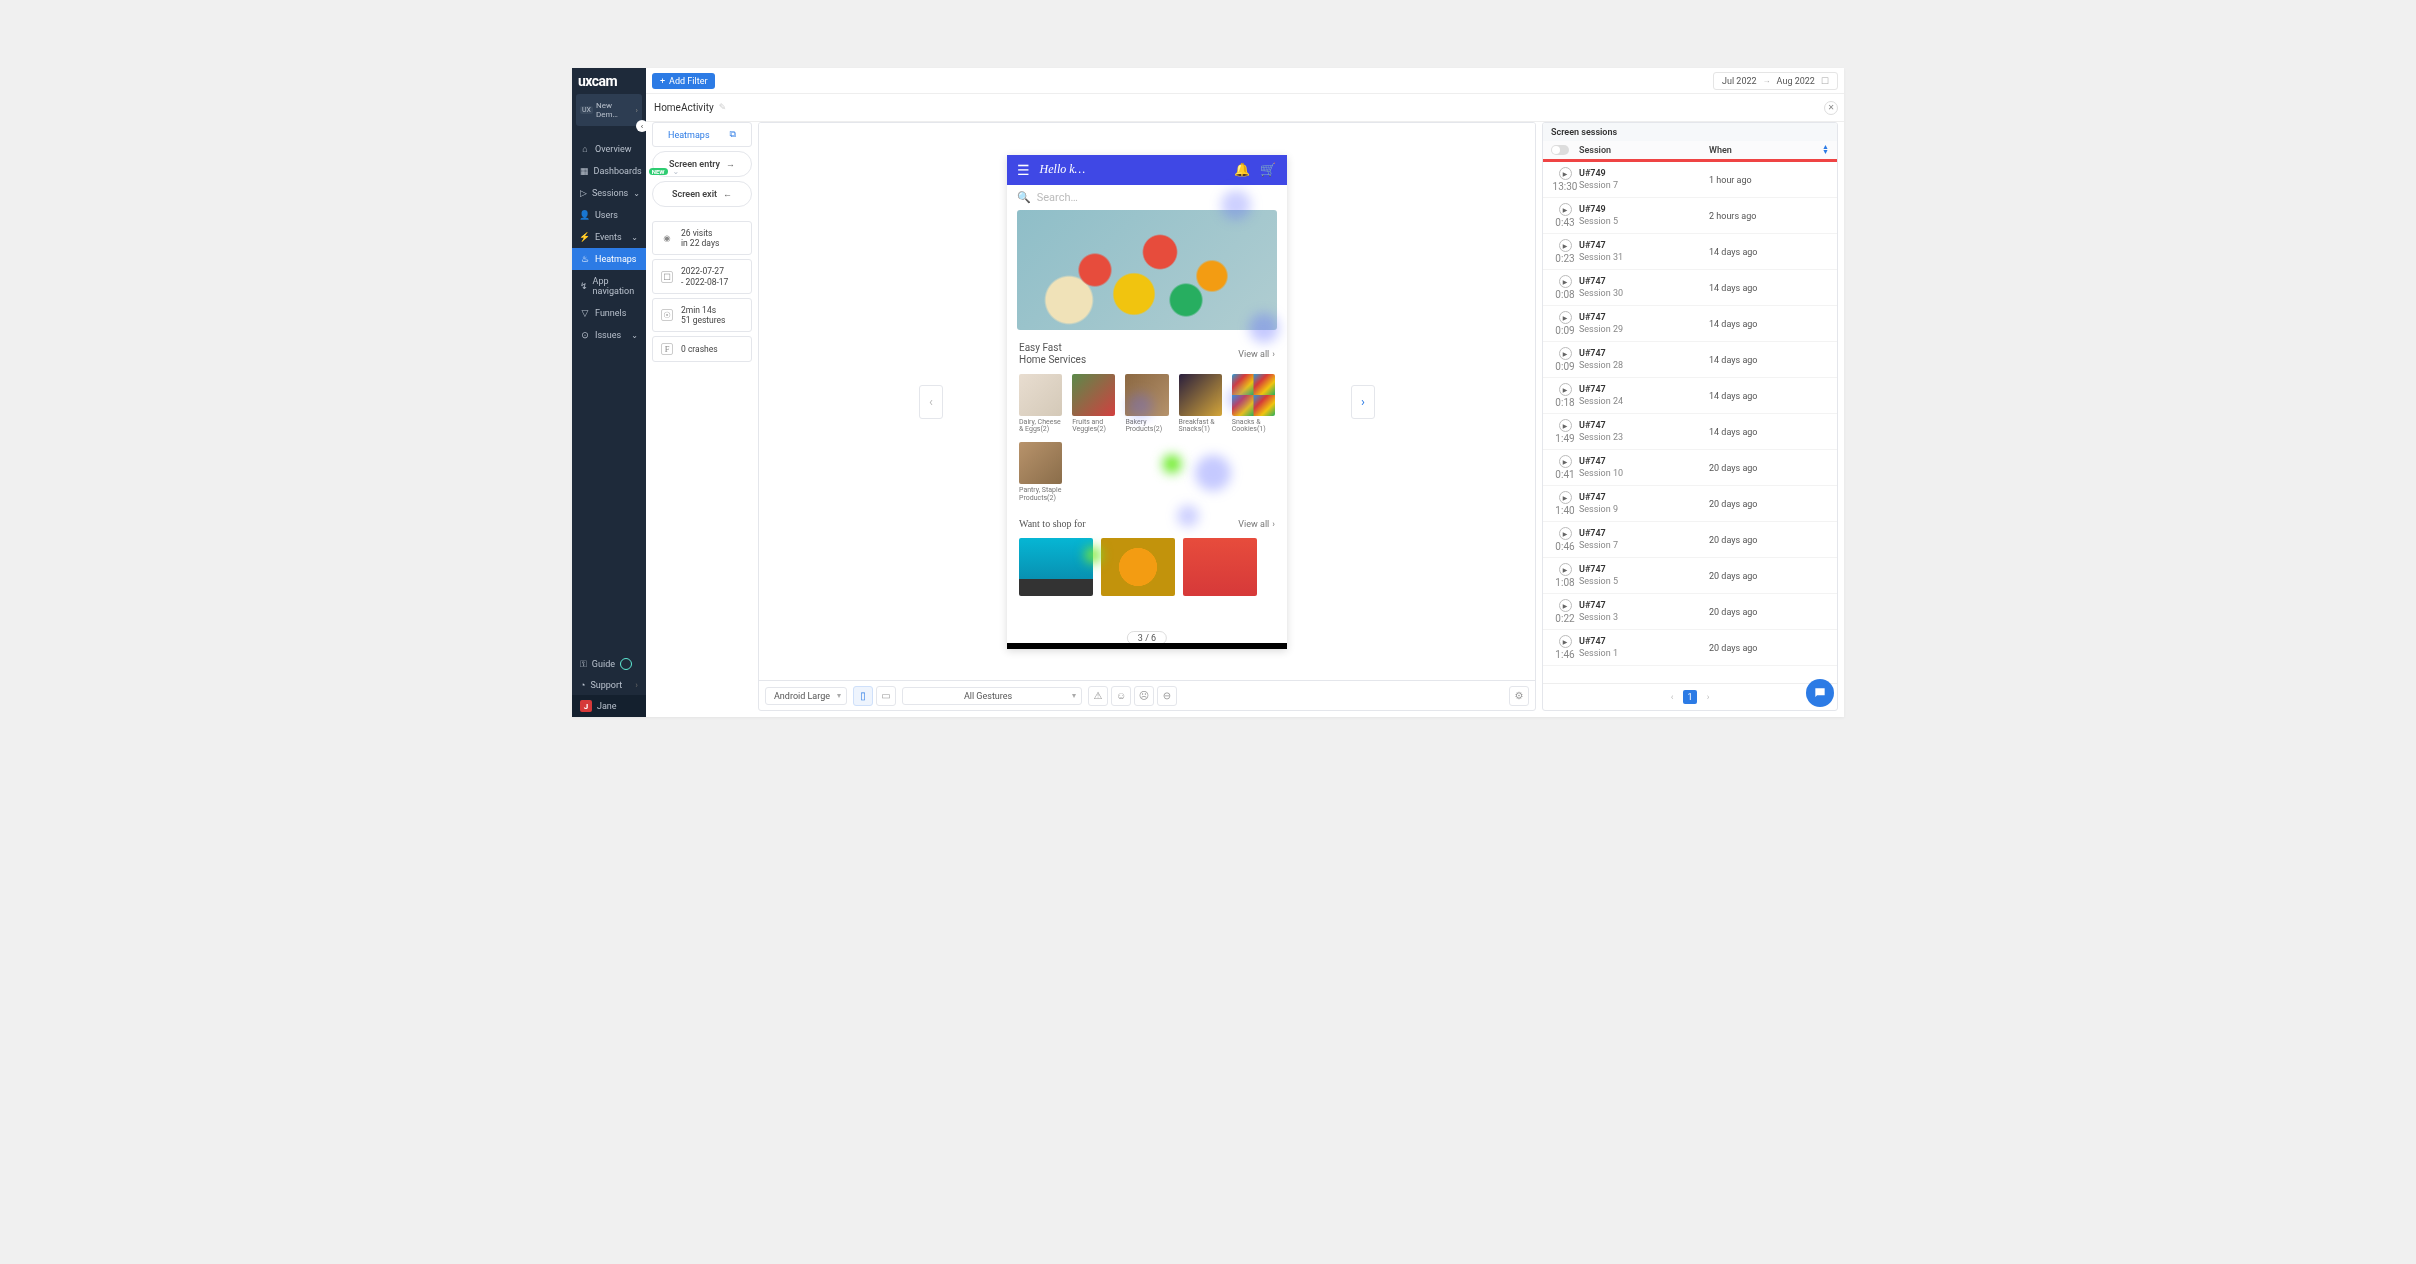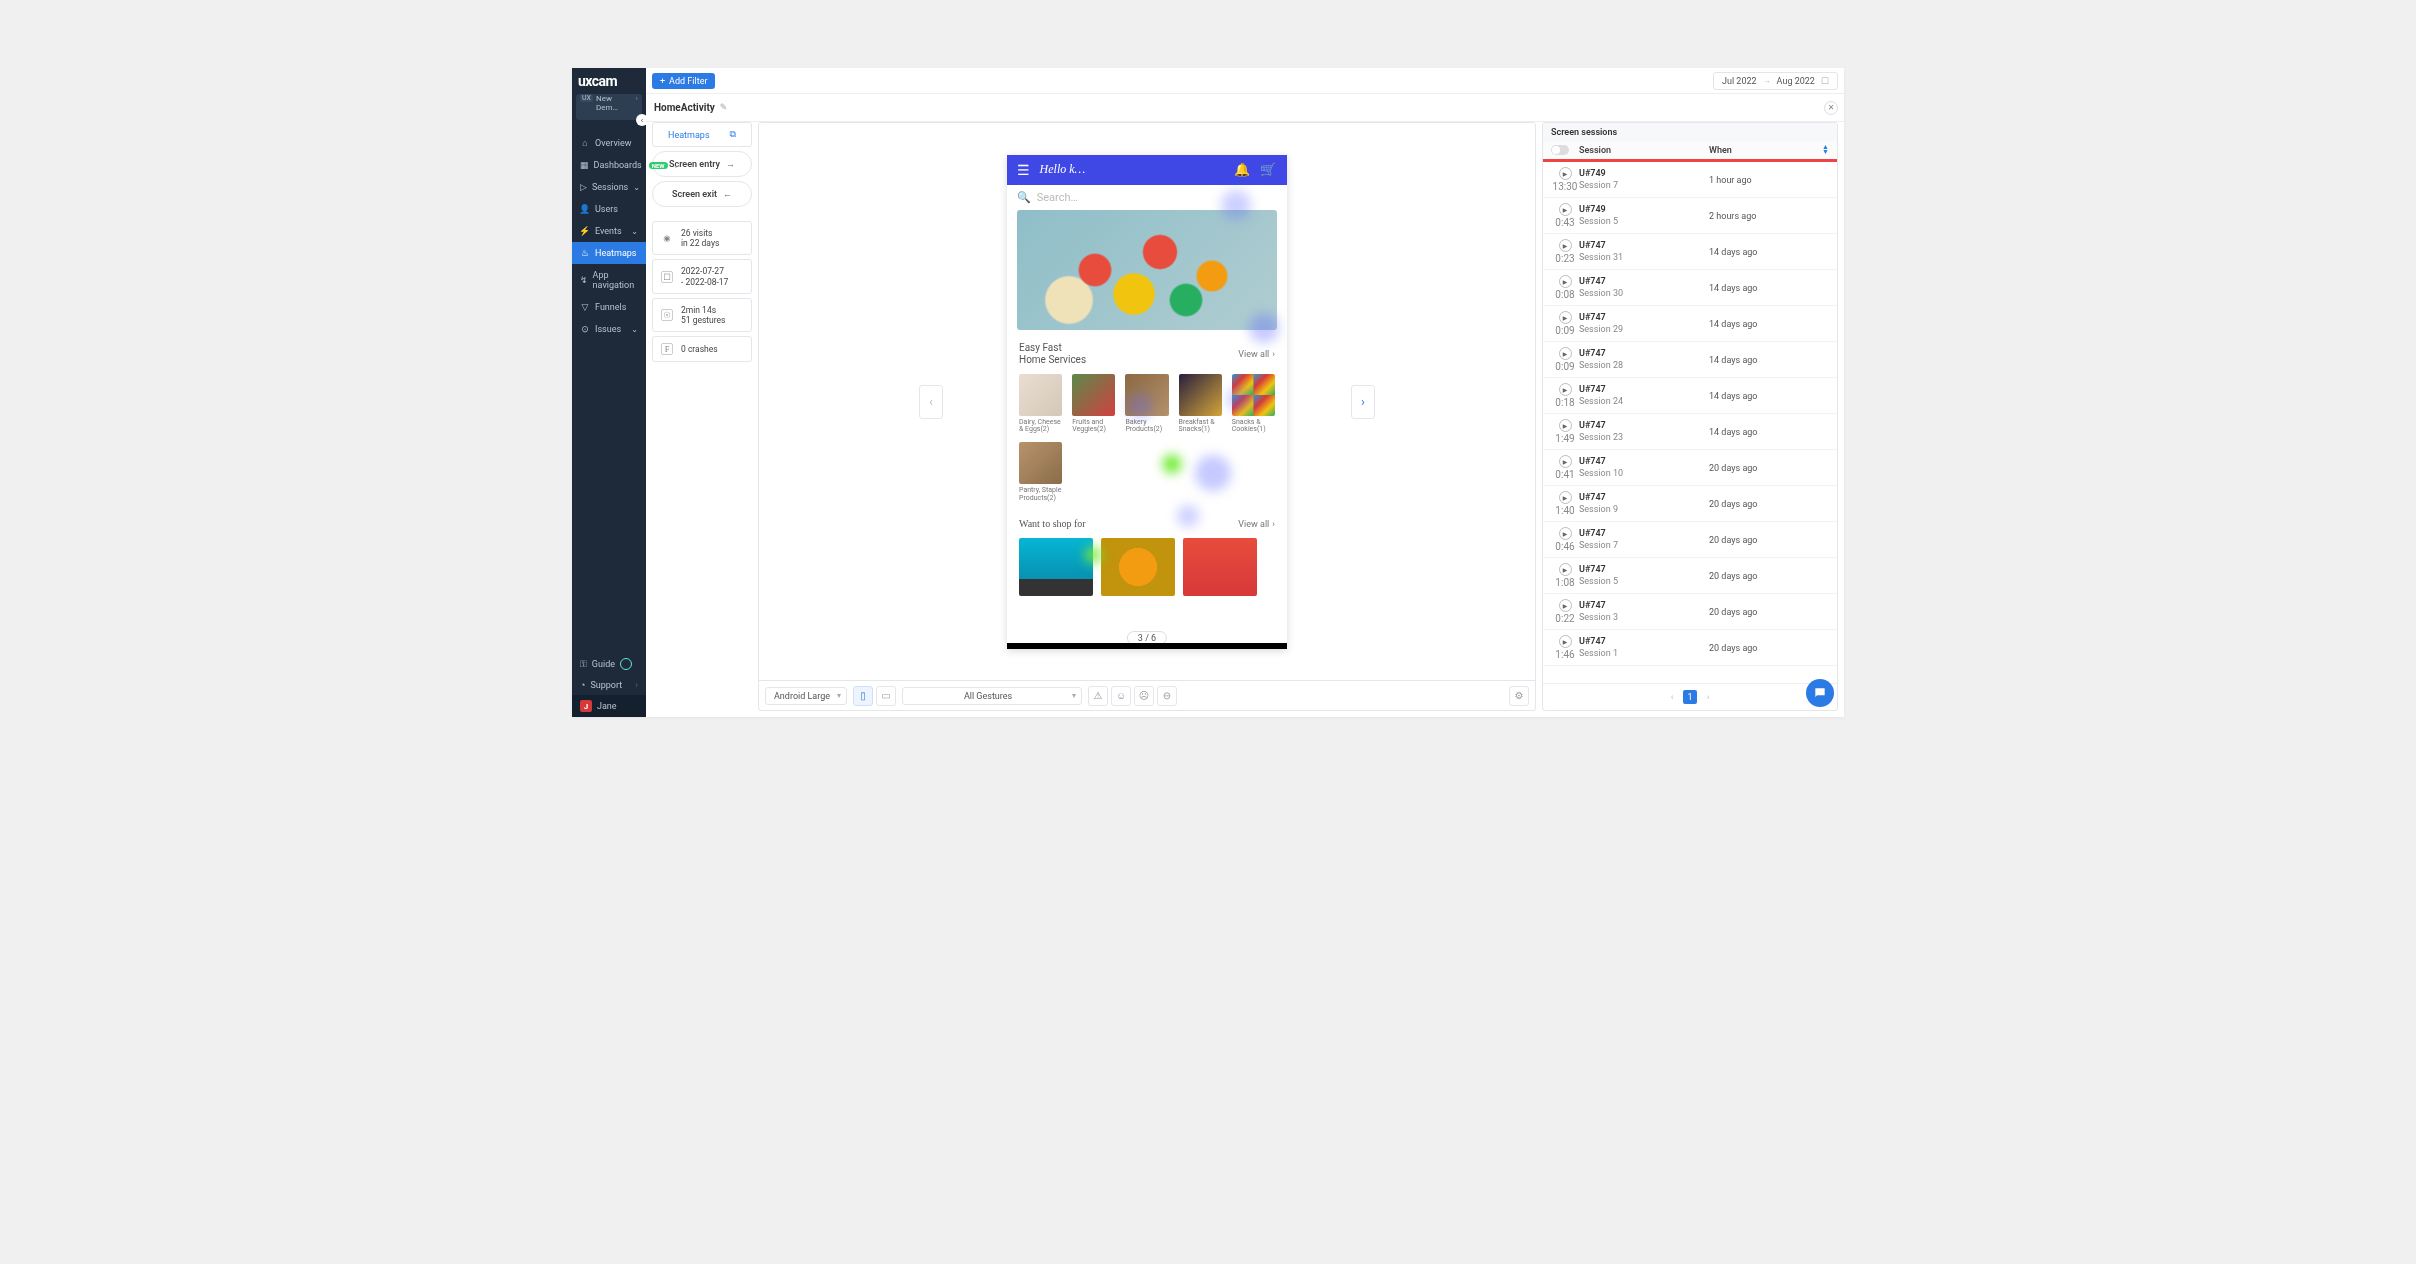--- a/index.html
+++ b/index.html
@@ -1,21 +1,21 @@
 <!DOCTYPE html>
 <html><head>
 <meta charset="utf-8">
 <style>
 *{box-sizing:border-box;margin:0;padding:0;font-family:-apple-system,BlinkMacSystemFont,"Segoe UI",Roboto,Helvetica,Arial,sans-serif}
 body{background:#f0f0f0;display:flex;justify-content:center;align-items:flex-start;padding:68px 0}
 .app{width:1272px;height:649px;background:#fff;display:flex;box-shadow:0 1px 3px rgba(0,0,0,.05)}
 
 .sidebar{width:74px;background:#1e2a3a;color:#b8c0cc;display:flex;flex-direction:column;font-size:9px;position:relative}
 .logo{height:26px;display:flex;align-items:center;padding-left:6px;color:#fff;font-weight:700;font-size:14px;letter-spacing:-.5px}
-.app-badge{margin:0 4px;height:26px;background:#2d3d52;border-radius:3px;display:flex;align-items:flex-start;padding:0 4px;font-size:8px;color:#b8c0cc;gap:3px;position:relative}
+.app-badge{margin:0 4px;height:32px;background:#2d3d52;border-radius:3px;display:flex;align-items:center;padding:0 4px;font-size:8px;color:#b8c0cc;gap:3px;position:relative}
 .app-badge .caret{position:absolute;right:-6px;bottom:-6px;width:12px;height:12px;background:#fff;border-radius:50%;display:flex;align-items:center;justify-content:center;font-size:8px;color:#333}
 .nav{display:flex;flex-direction:column;margin-top:12px;flex:1}
 .nav-item{display:flex;align-items:center;gap:5px;padding:6px 8px;cursor:pointer;font-size:9px}
 .nav-item .chev{margin-left:auto;font-size:8px}
 .nav-item.active{background:#2c7be5;color:#fff}
 .nav-icon{width:10px;display:flex;justify-content:center}
 .new-badge{background:#2ecc71;color:#fff;border-radius:6px;padding:0 3px;font-size:6px;font-weight:700;margin-left:2px}
 .sidebar-bottom{margin-top:auto}
 .sb-row{display:flex;align-items:center;gap:5px;padding:5px 8px;font-size:9px;cursor:pointer}
 .sb-row .dot{width:12px;height:12px;border-radius:50%;border:1px solid #5eead4;display:inline-block}
@@ -23,21 +23,21 @@
 .avatar{width:12px;height:12px;background:#d63939;border-radius:2px;display:flex;align-items:center;justify-content:center;color:#fff;font-size:8px;font-weight:700}
 
 
 .main{flex:1;display:flex;flex-direction:column}
 .topbar{height:26px;display:flex;align-items:center;padding:0 6px;border-bottom:1px solid #eee}
 .add-filter{background:#2c7be5;color:#fff;border:none;border-radius:3px;padding:3px 8px;font-size:9px;cursor:pointer;display:flex;align-items:center;gap:4px}
 .date-range{margin-left:auto;border:1px solid #e5e5e5;border-radius:3px;padding:3px 8px;font-size:9px;color:#555;display:flex;align-items:center;gap:6px}
 .date-range .arrow{color:#aaa;font-size:8px}
 .date-range .cal{color:#aaa}
 .content-header{height:28px;display:flex;align-items:center;padding:0 8px;border-bottom:1px solid #eee;position:relative}
-.breadcrumb{font-size:10px;font-weight:700;color:#333;display:flex;gap:5px}
+.breadcrumb{font-size:10px;font-weight:400;color:#333;display:flex;gap:5px}
 .breadcrumb .edit{color:#ccc;font-size:9px;cursor:pointer}
 .close-panel{position:absolute;right:6px;width:14px;height:14px;border:1px solid #ddd;border-radius:50%;display:flex;align-items:center;justify-content:center;font-size:8px;color:#888;cursor:pointer}
 
 .workspace{flex:1;display:flex;padding:0 6px 6px 6px;gap:6px}
 
 .leftcol{width:100px;display:flex;flex-direction:column;gap:4px}
 .tab-box{border:1px solid #e4e6eb;border-radius:3px;overflow:hidden}
 .tab-heatmaps{padding:6px 10px;font-size:9px;color:#2c7be5;display:flex;align-items:center;justify-content:center;gap:20px;cursor:pointer}
 .seg-btn{border:1px solid #e4e6eb;border-radius:13px;padding:7px 10px;font-size:9px;background:#fff;display:flex;align-items:center;justify-content:center;gap:6px;cursor:pointer;color:#444;font-weight:600}
 .seg-btn .arr{font-size:9px;color:#666}

